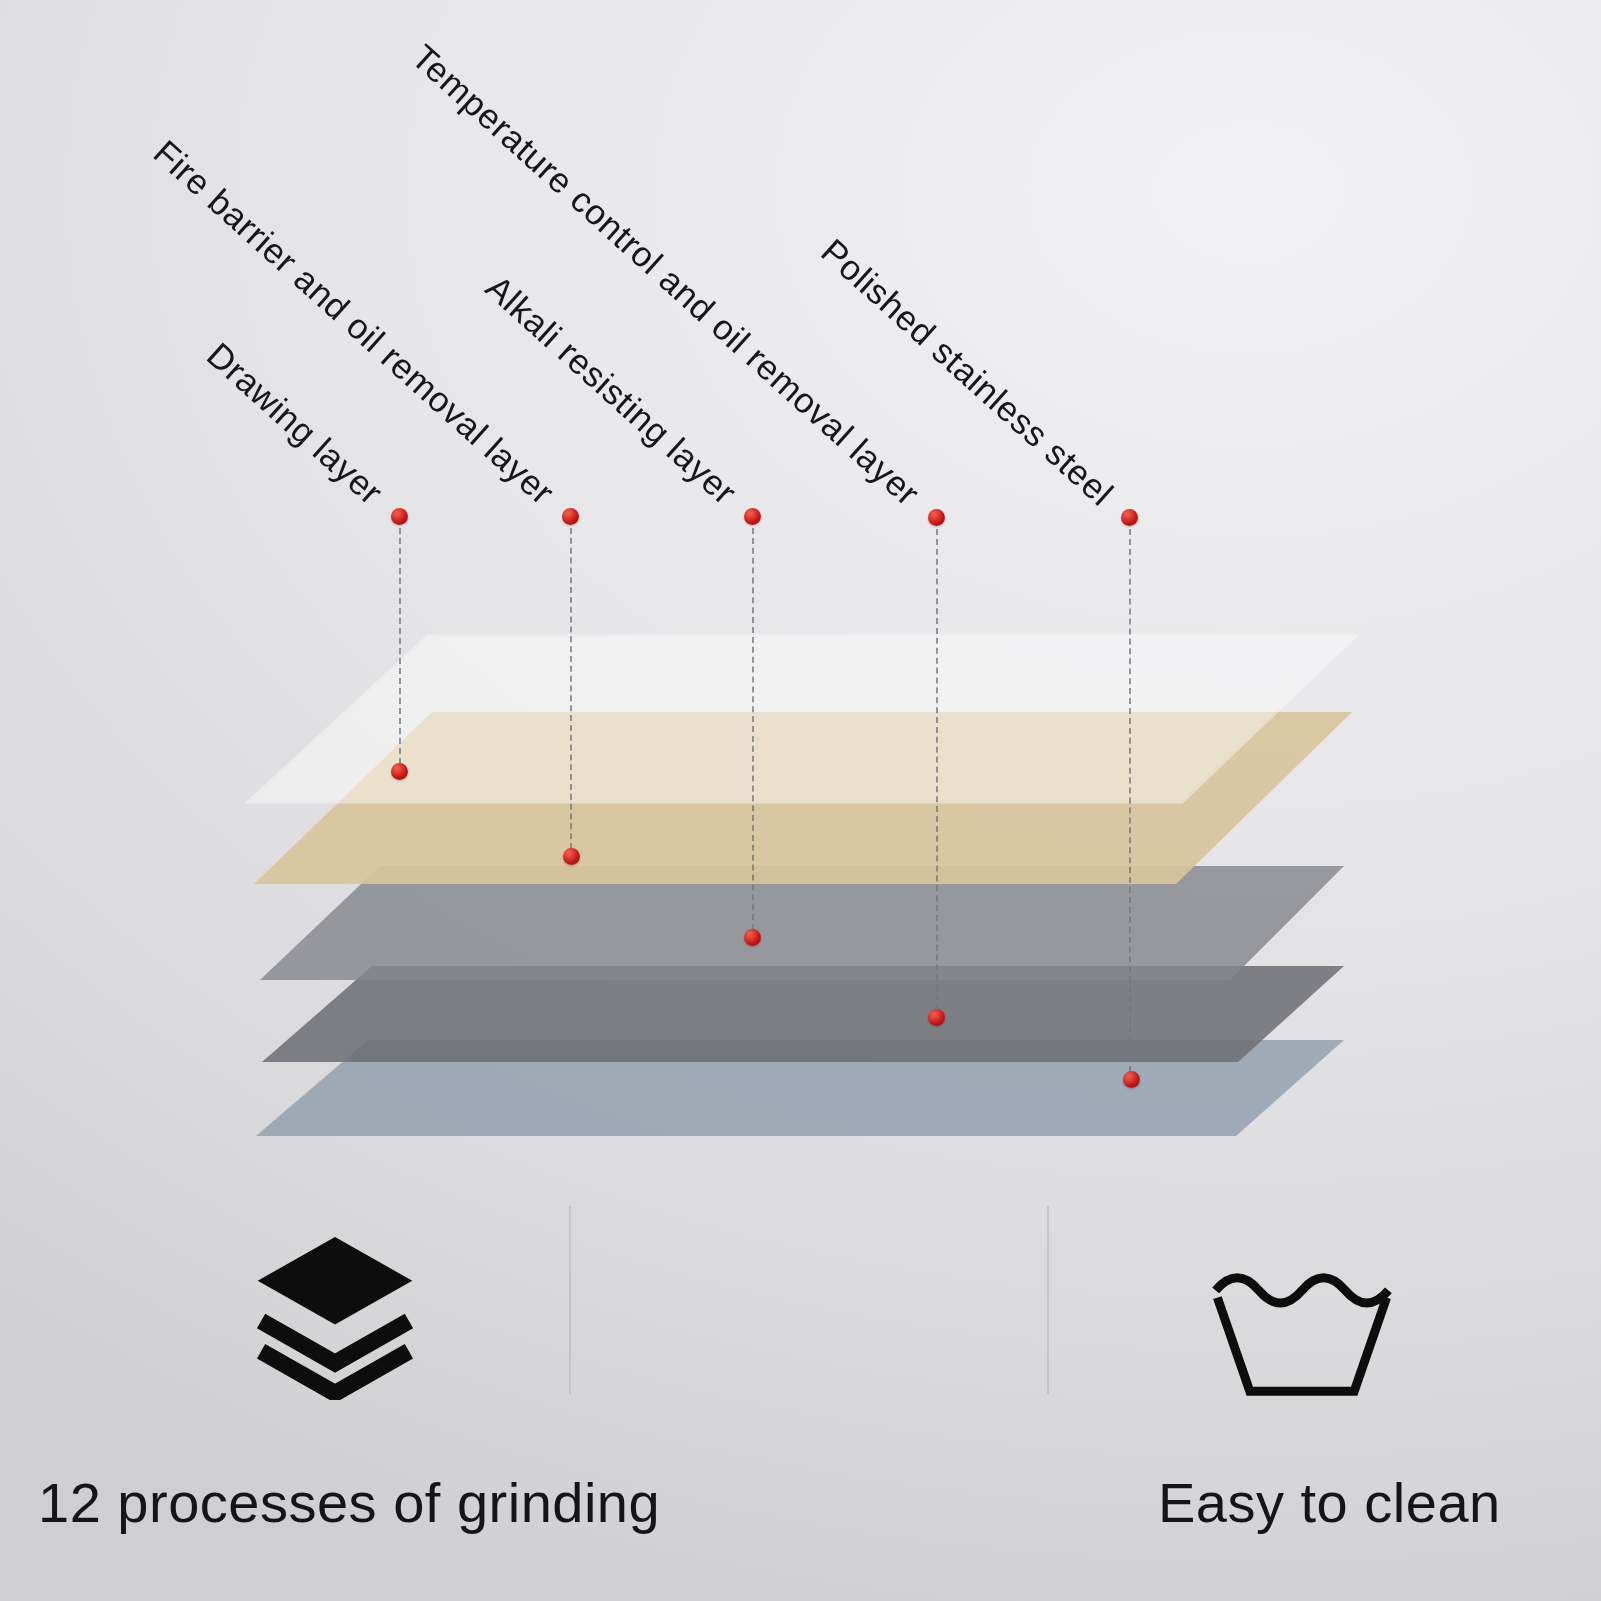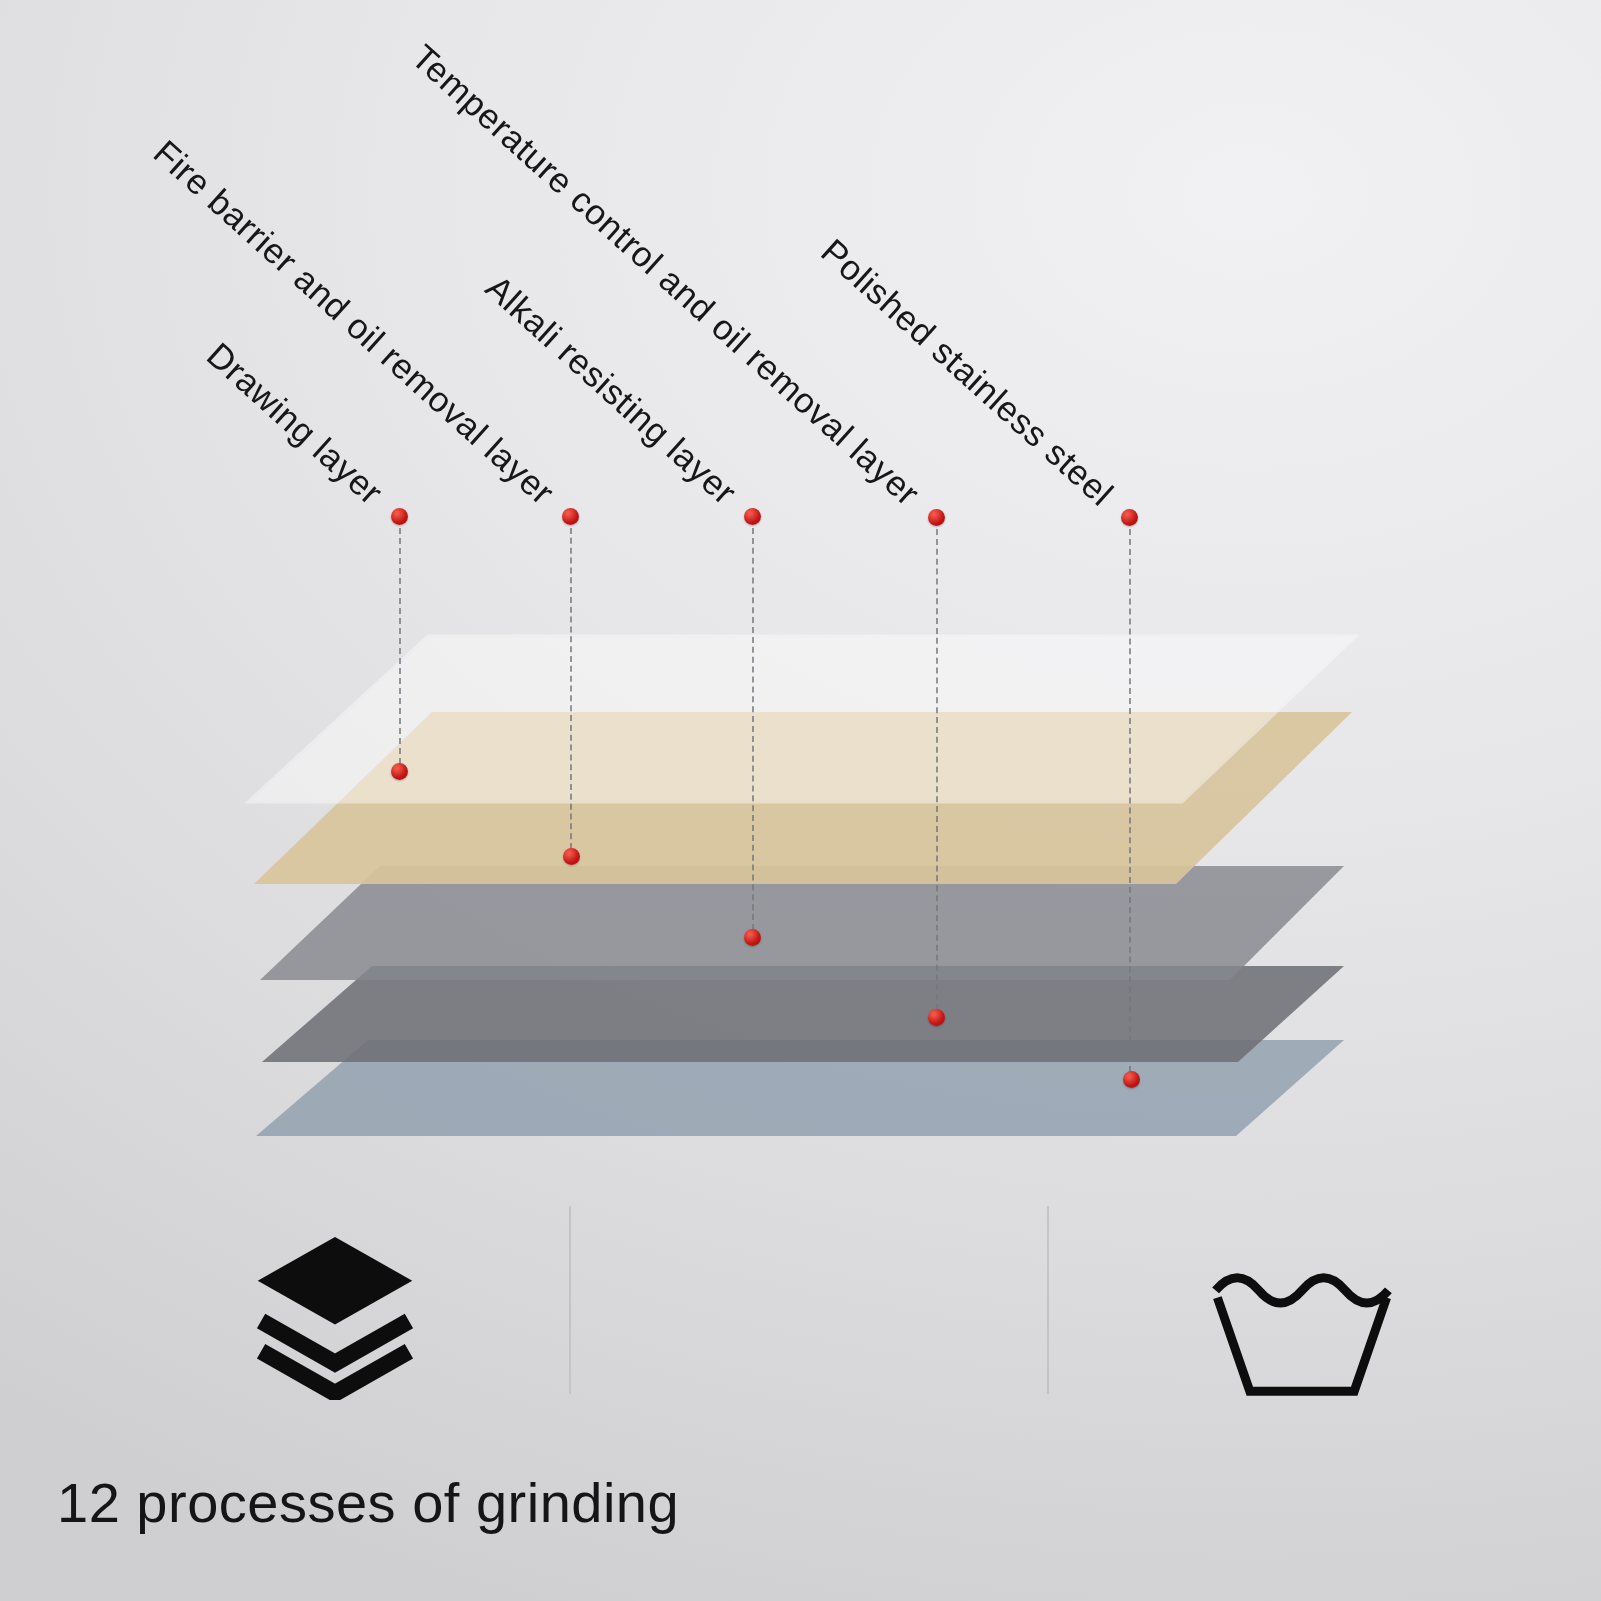--- a/index.html
+++ b/index.html
@@ -91,20 +91,21 @@
   <div class="callout-label" style="right:493px; top:481px;">Polished stainless steel</div>
 
   <div class="divider" style="left:569px; top:1206px; height:188px;"></div>
   <div class="divider" style="left:1047px; top:1206px; height:188px;"></div>
 
   <svg class="feature-icon" style="left:250px; top:1232px;" width="170" height="168" viewBox="0 0 100 100" xmlns="http://www.w3.org/2000/svg">
     <polygon points="50,3 96,29 50,55 4,29" fill="#0d0d0d"></polygon>
     <path d="M6,53 L50,78 L94,53" fill="none" stroke="#0d0d0d" stroke-width="10"></path>
     <path d="M6,71 L50,96 L94,71" fill="none" stroke="#0d0d0d" stroke-width="10"></path>
   </svg>
-  <div class="feature-label" style="left:57px; top:1470px;text-align:center;">12 processes of grinding</div>
+  <div class="feature-label" style="left:38px; top:1470px;text-align:center;">12 processes of grinding</div>
 
   <svg class="feature-icon" style="left:1212px; top:1258px;" width="180" height="144" viewBox="0 0 100 80" xmlns="http://www.w3.org/2000/svg">
     <path d="M2,18 Q14,4 26,18 T50,18 T74,18 T98,18" fill="none" stroke="#0d0d0d" stroke-width="5"></path>
     <path d="M3,22 L21,74 L79,74 L97,22" fill="none" stroke="#0d0d0d" stroke-width="5"></path>
   </svg>
+  <div class="feature-label" style="left:1158px; top:1470px;">Easy to clean</div>
 
 </div>
 
 </body></html>

